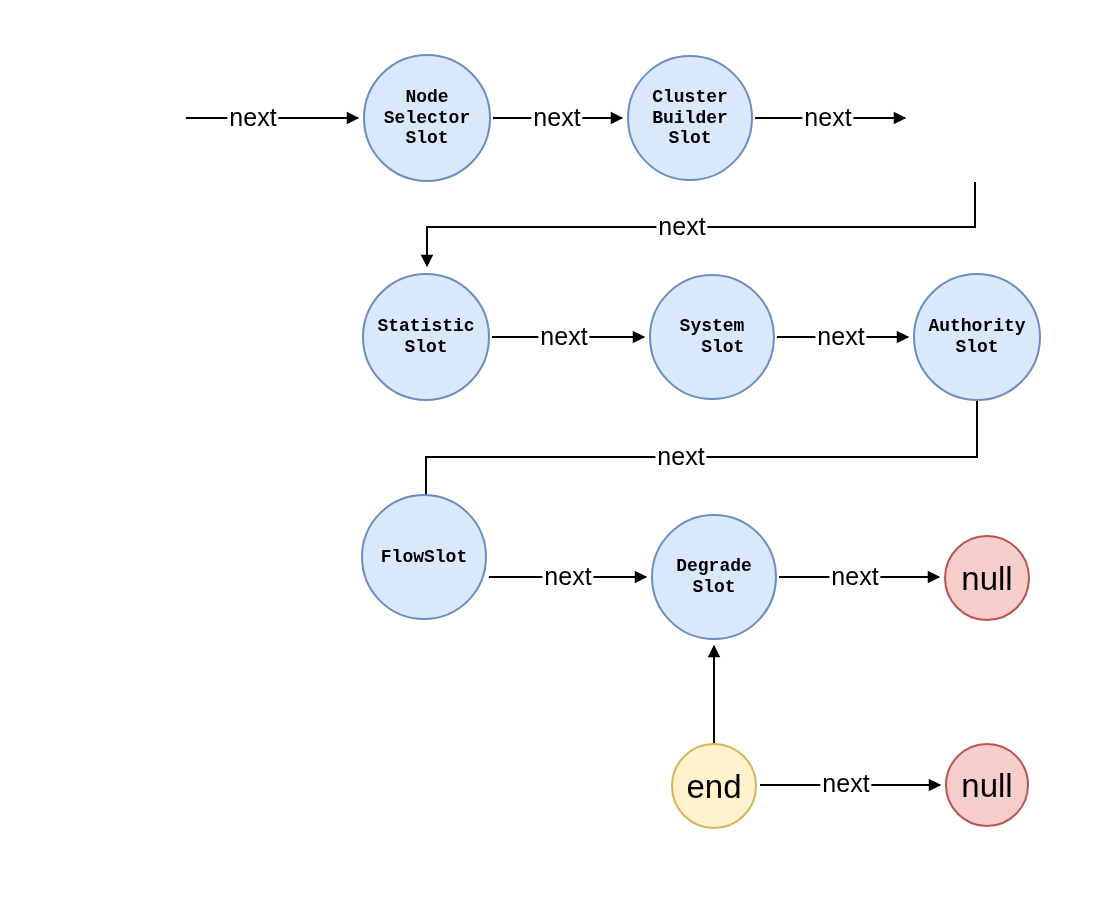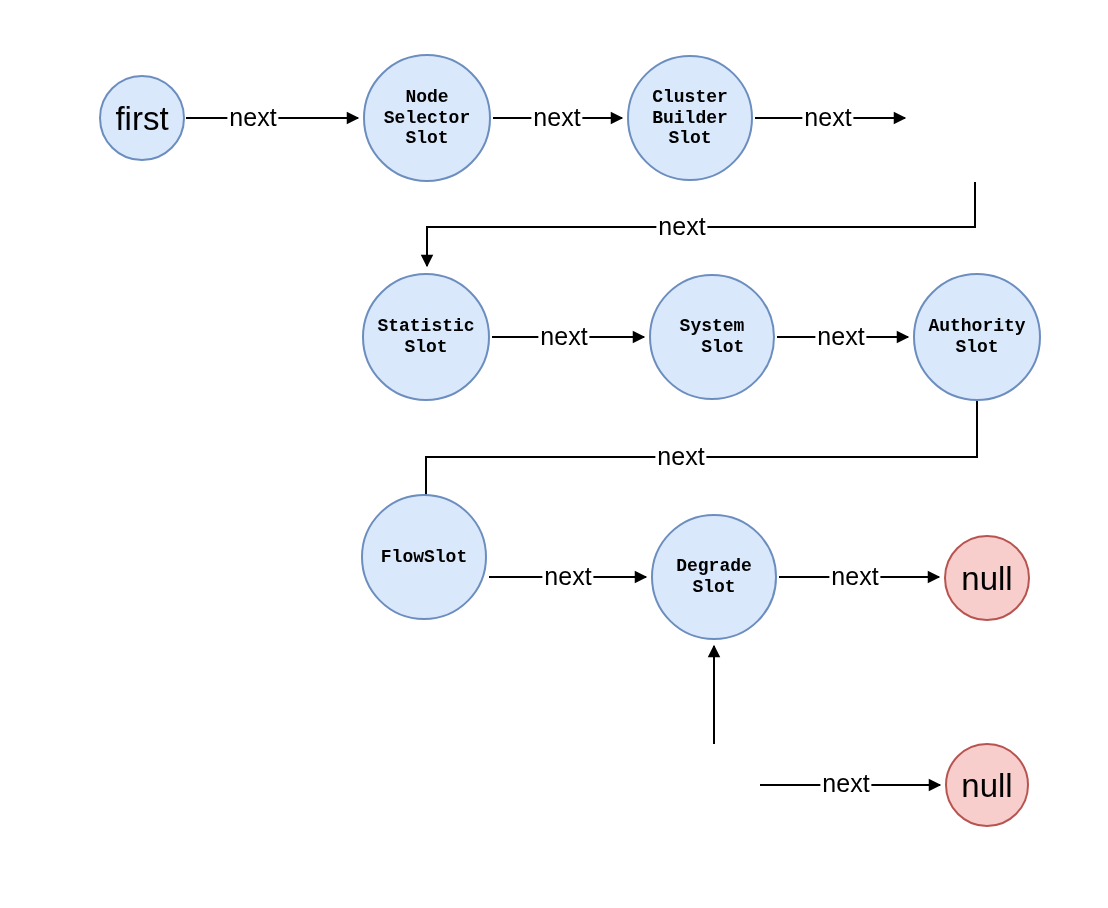--- a/index.html
+++ b/index.html
@@ -49,23 +49,20 @@
     <path class="edge-path" d="M975 182 V227 H427 V266" marker-end="url(#arrow)"></path>
     <path class="edge-path" d="M492 337 H644" marker-end="url(#arrow)"></path>
     <path class="edge-path" d="M777 337 H908" marker-end="url(#arrow)"></path>
     <path class="edge-path" d="M977 401 V457 H426 V508" marker-end="url(#arrow)"></path>
     <path class="edge-path" d="M489 577 H646" marker-end="url(#arrow)"></path>
     <path class="edge-path" d="M779 577 H939" marker-end="url(#arrow)"></path>
     <path class="edge-path" d="M714 744 V646" marker-end="url(#arrow)"></path>
     <path class="edge-path" d="M760 785 H940" marker-end="url(#arrow)"></path>
   </svg>
 
-  <div class="node c-blue t-sans" style="left:99px;top:75px;width:86px;height:86px;">
-    <span class="node-label">first</span>
-  </div>
   <div class="node c-blue t-mono" style="left:363px;top:54px;width:128px;height:128px;">
     <span class="node-label">Node
 Selector
 Slot</span>
   </div>
   <div class="node c-blue t-mono" style="left:627px;top:55px;width:126px;height:126px;">
     <span class="node-label">Cluster
 Builder
 Slot</span>
   </div>
@@ -87,20 +84,23 @@
     <span class="node-label">FlowSlot</span>
   </div>
   <div class="node c-blue t-mono" style="left:651px;top:514px;width:126px;height:126px;text-align:center;">
     <span class="node-label">Degrade
 Slot</span>
   </div>
   <div class="node c-red t-sans" style="left:944px;top:535px;width:86px;height:86px;">
     <span class="node-label">null</span>
   </div>
 
+  <div class="node c-yellow t-sans" style="left:671px;top:743px;width:86px;height:86px;">
+    <span class="node-label">end</span>
+  </div>
   <div class="node c-red t-sans" style="left:945px;top:743px;width:84px;height:84px;">
     <span class="node-label">null</span>
   </div>
 
   <div class="edge-label" style="left:253px;top:117px;">next</div>
   <div class="edge-label" style="left:557px;top:117px;">next</div>
   <div class="edge-label" style="left:828px;top:117px;">next</div>
   <div class="edge-label" style="left:682px;top:226px;">next</div>
   <div class="edge-label" style="left:564px;top:336px;">next</div>
   <div class="edge-label" style="left:841px;top:336px;">next</div>

